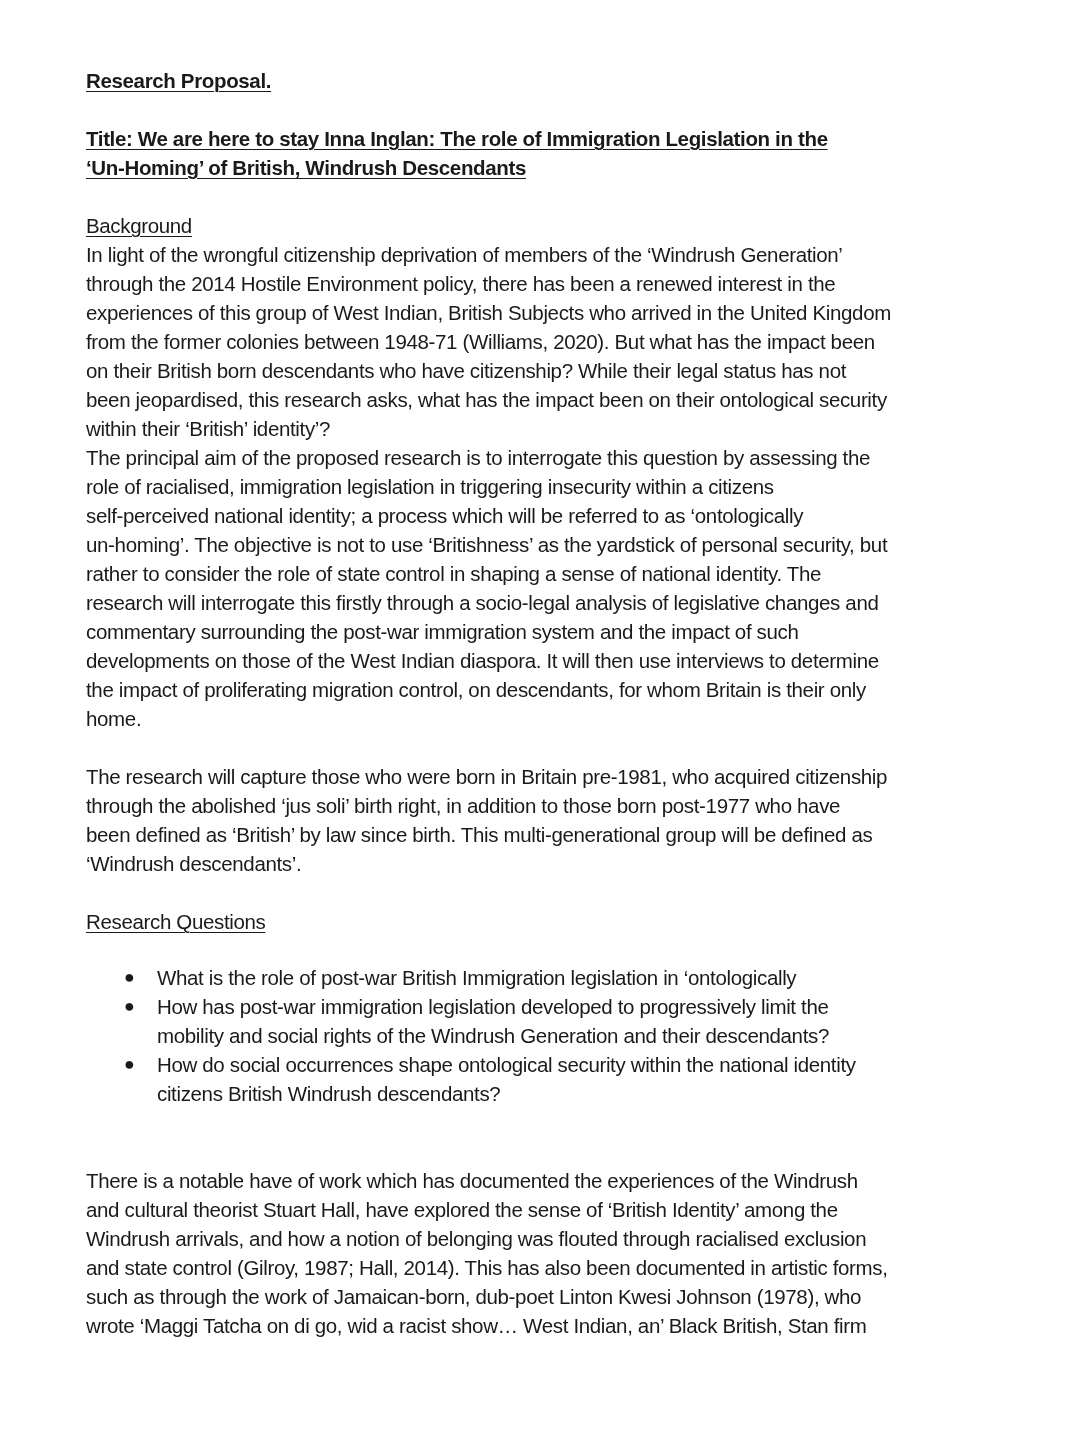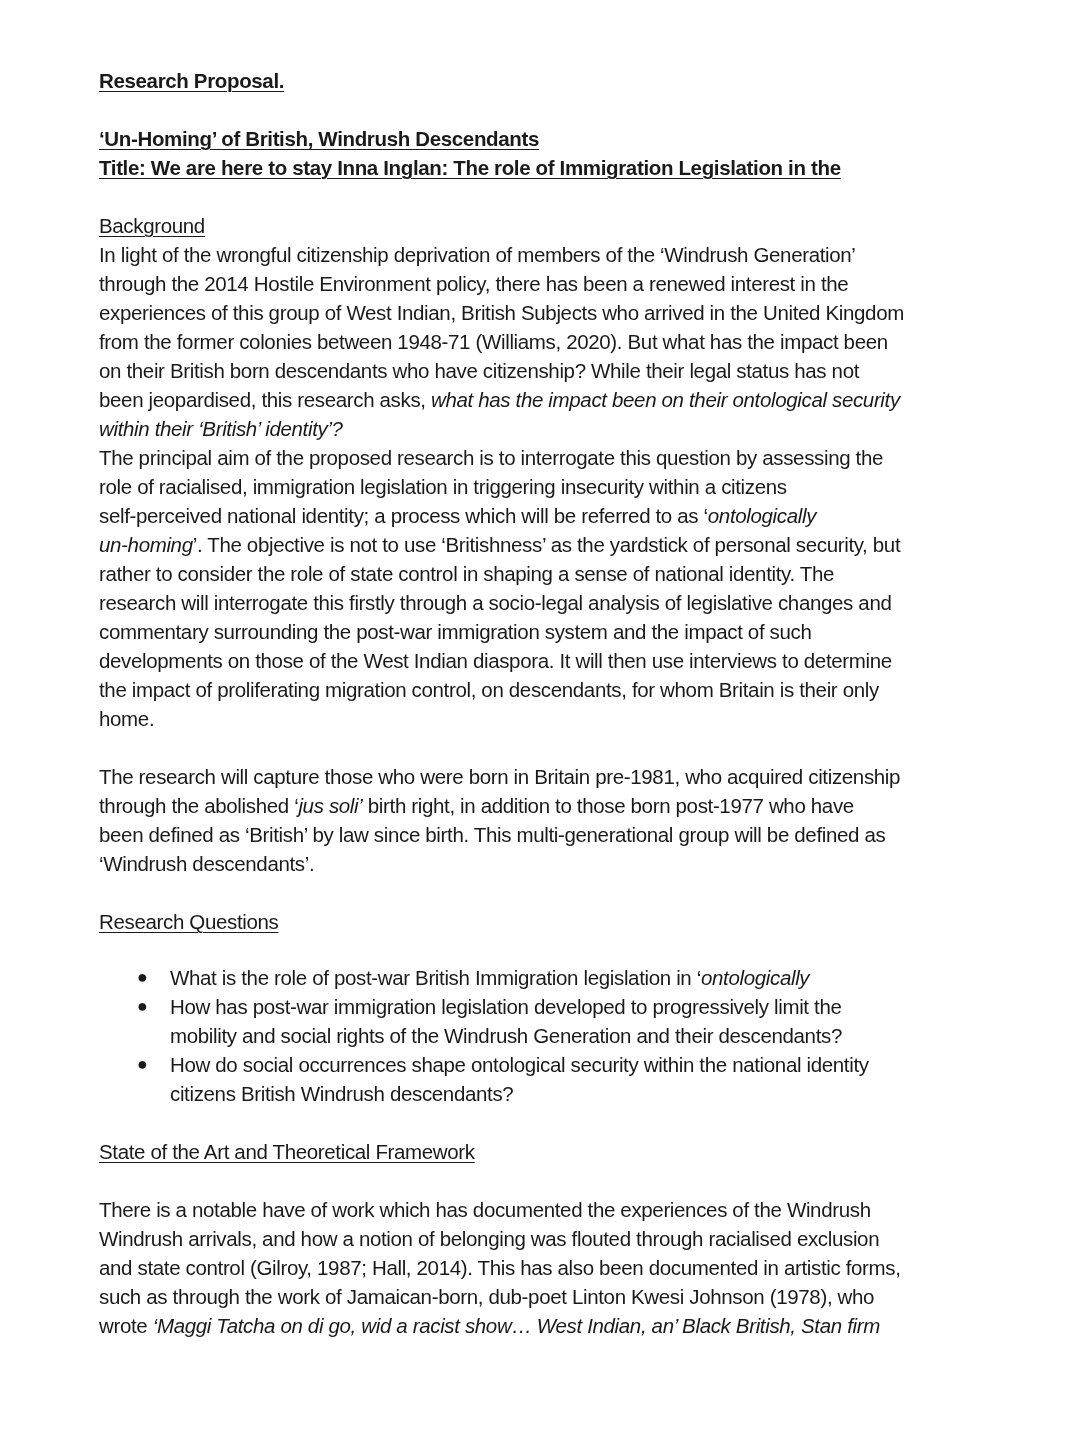--- a/index.html
+++ b/index.html
@@ -10,34 +10,34 @@
     body {
       width: 1080px;
       height: 1439px;
       overflow: hidden;
       position: relative;
       color: #1a1a1a;
       font-family: "Liberation Sans", sans-serif;
     }
     .page {
       position: absolute;
-      left: 99px;
+      left: 86px;
       top: 66px;
       width: 900px;
       font-size: 20.5px;
       line-height: 29px;
       letter-spacing: -0.35px;
     }
     .line {
       display: block;
       white-space: nowrap;
     }
     .u { text-decoration: underline; text-underline-offset: 3px; text-decoration-thickness: 1px; }
     .b { font-weight: bold; }
-    .i { font-style: italic; }
+    .i { }
     .gap { display: block; height: 29px; }
     .gap-small { display: block; height: 27px; }
     ul.rq {
       list-style: none;
       margin: 0;
       padding: 0;
     }
     ul.rq li {
       position: relative;
       padding-left: 71px;
@@ -51,22 +51,22 @@
   </style>
 </head>
 <body>
 
 <div class="page">
 
   <span class="line b u">Research Proposal.</span>
   <span class="gap"></span>
 
   <div>
+    <span class="line b u">Title: We are here to stay Inna Inglan: The role of Immigration Legislation in the</span>
     <span class="line b u">‘Un-Homing’ of British, Windrush Descendants</span>
-    <span class="line b u">Title: We are here to stay Inna Inglan: The role of Immigration Legislation in the</span>
   </div>
   <span class="gap"></span>
 
   <section>
     <span class="line u">Background</span>
 
     <div>
       <span class="line">In light of the wrongful citizenship deprivation of members of the ‘Windrush Generation’</span>
       <span class="line">through the 2014 Hostile Environment policy, there has been a renewed interest in the</span>
       <span class="line">experiences of this group of West Indian, British Subjects who arrived in the United Kingdom</span>
@@ -115,24 +115,24 @@
       <li>
         <span class="bullet">●</span>
         <span class="line">How do social occurrences shape ontological security within the national identity</span>
         <span class="line">citizens British Windrush descendants?</span>
       </li>
     </ul>
   </section>
   <span class="gap"></span>
 
   <section>
-    <span class="line u">State of the Art and Theoretical Framework</span>
     <span class="gap"></span>
     <div>
       <span class="line">There is a notable have of work which has documented the experiences of the Windrush</span>
+      <span class="line">and cultural theorist Stuart Hall, have explored the sense of ‘British Identity’ among the</span>
       <span class="line">Windrush arrivals, and how a notion of belonging was flouted through racialised exclusion</span>
       <span class="line">and state control (Gilroy, 1987; Hall, 2014). This has also been documented in artistic forms,</span>
       <span class="line">such as through the work of Jamaican-born, dub-poet Linton Kwesi Johnson (1978), who</span>
       <span class="line"><span>wrote </span><span class="i">‘Maggi Tatcha on di go, wid a racist show… West Indian, an’ Black British, Stan firm</span></span>
     </div>
   </section>
 
 </div>
 
 </body></html>

